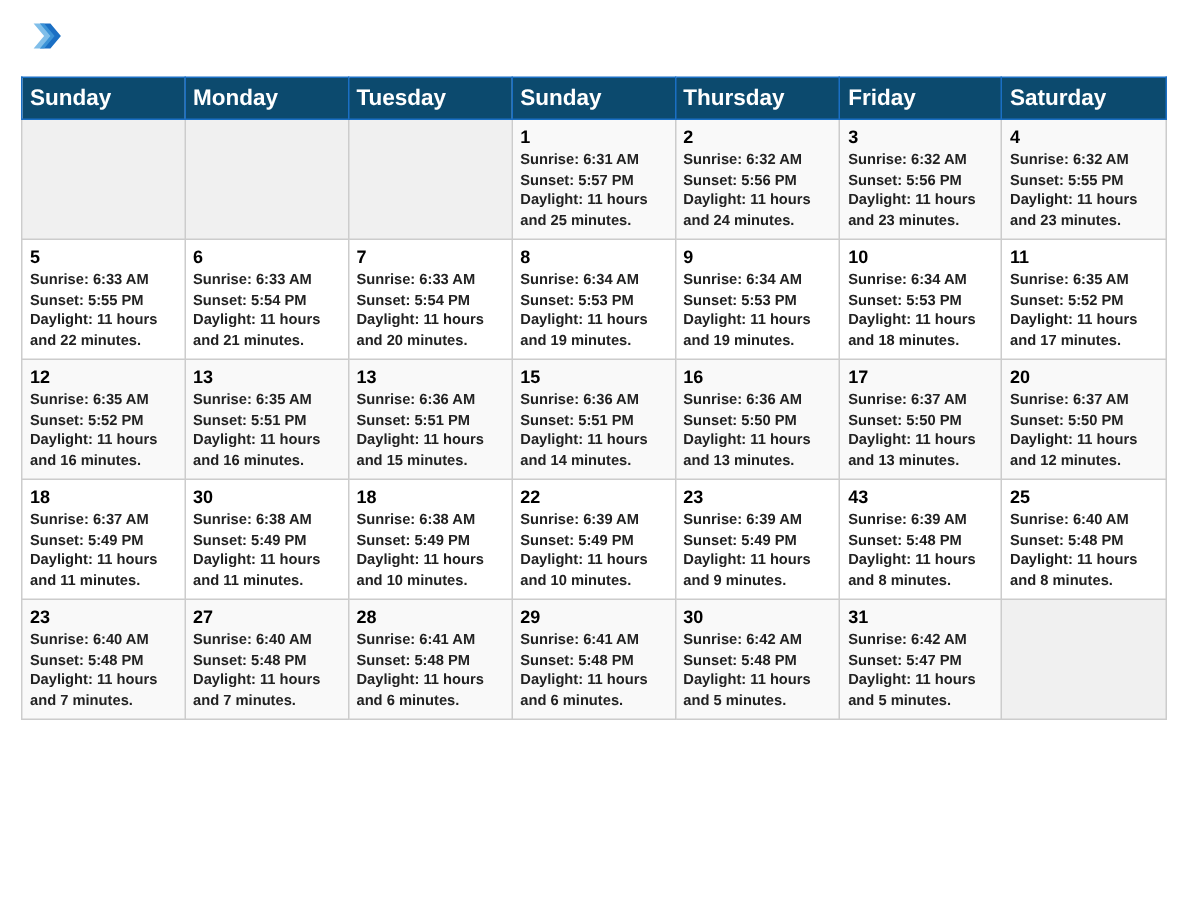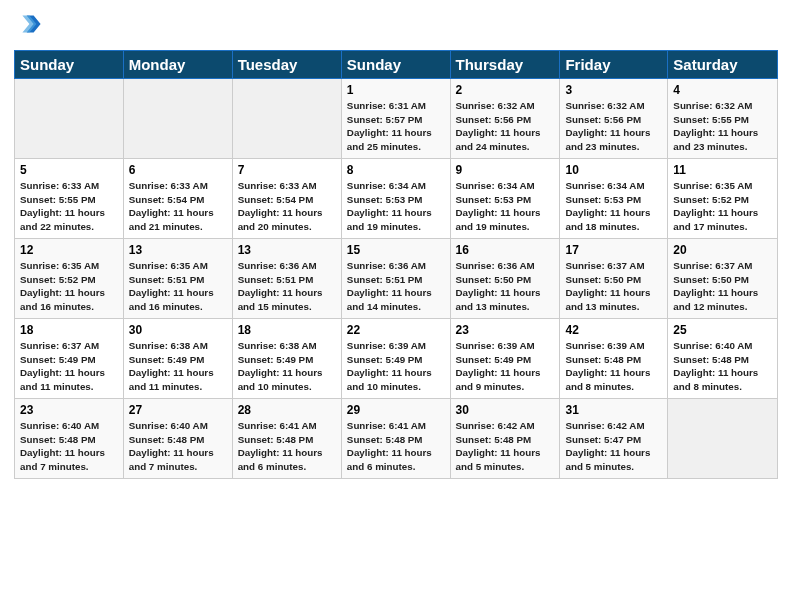--- a/index.html
+++ b/index.html
@@ -220,21 +220,21 @@
           </td>
           <td>
             <span class="day-num">22</span>
             <div class="day-info">Sunrise: 6:39 AM<br>Sunset: 5:49 PM<br>Daylight: 11 hours and 10 minutes.</div>
           </td>
           <td>
             <span class="day-num">23</span>
             <div class="day-info">Sunrise: 6:39 AM<br>Sunset: 5:49 PM<br>Daylight: 11 hours and 9 minutes.</div>
           </td>
           <td>
-            <span class="day-num">42</span>
+            <span class="day-num">43</span>
             <div class="day-info">Sunrise: 6:39 AM<br>Sunset: 5:48 PM<br>Daylight: 11 hours and 8 minutes.</div>
           </td>
           <td>
             <span class="day-num">25</span>
             <div class="day-info">Sunrise: 6:40 AM<br>Sunset: 5:48 PM<br>Daylight: 11 hours and 8 minutes.</div>
           </td>
         </tr>
         <tr>
           <td>
             <span class="day-num">23</span>

